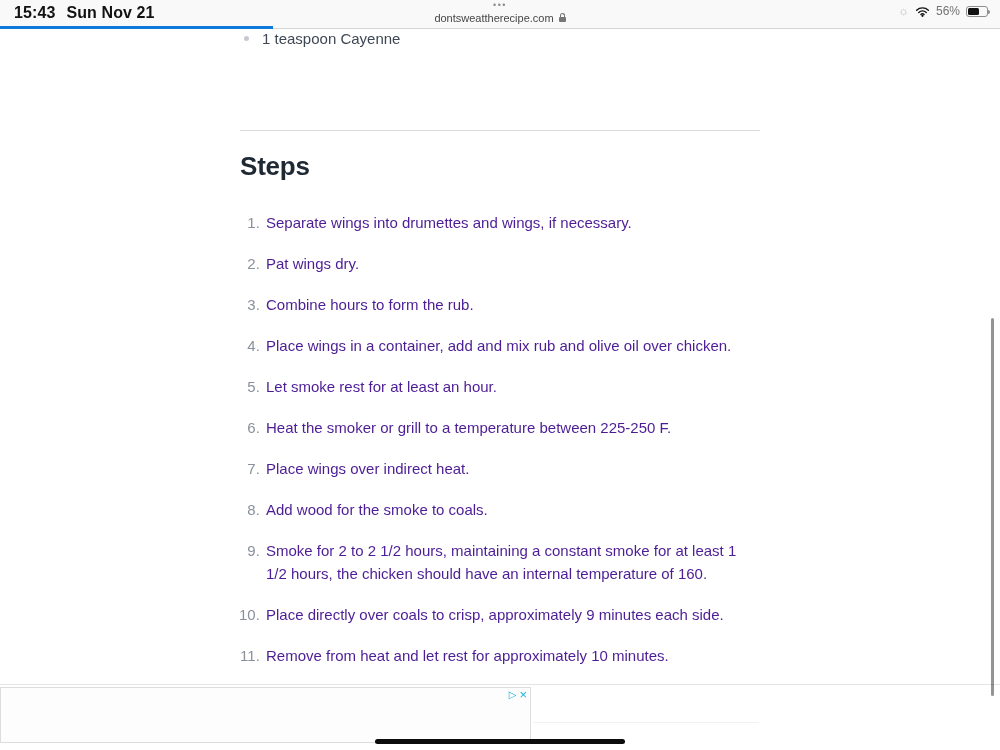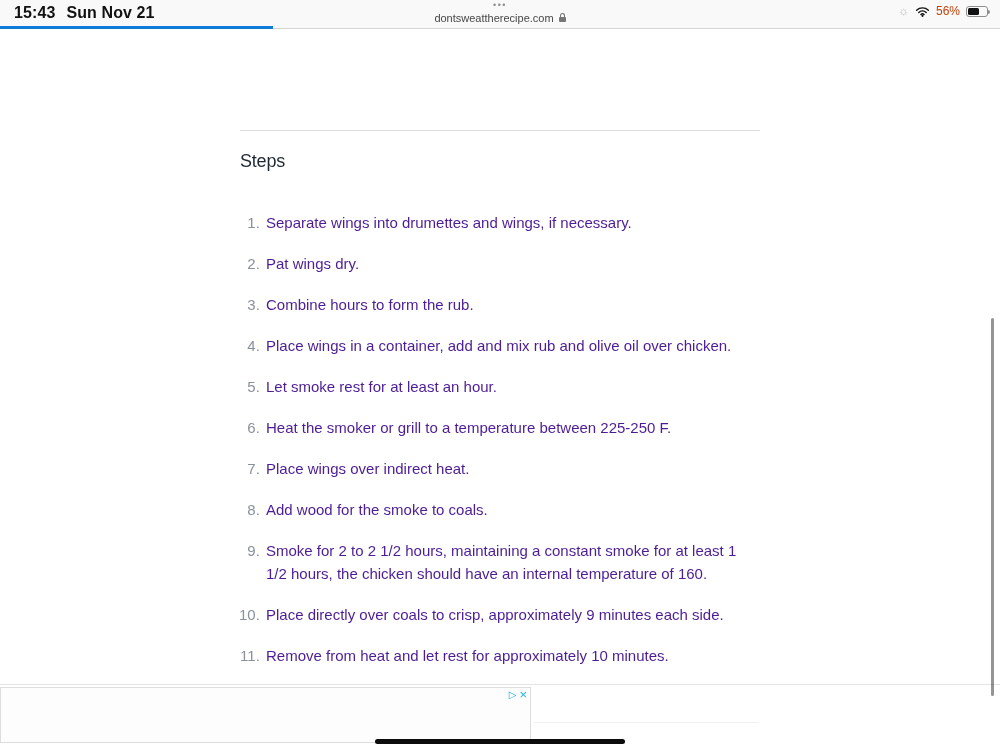--- a/index.html
+++ b/index.html
@@ -37,21 +37,21 @@
   .lock { position: relative; width: 7px; height: 5px; background: #767676; border-radius: 1px; margin-top: 2px; }
   .lock::before {
     content: ""; position: absolute; top: -4px; left: 1px; width: 3px; height: 4px;
     border: 1px solid #767676; border-bottom: none; border-radius: 3px 3px 0 0;
   }
   .tb-right {
     position: absolute; right: 12px; top: 4px; height: 14px;
     display: flex; align-items: center; gap: 6px;
   }
   .spinner-icon { font-size: 12px; line-height: 12px; color: #c3c3c3; }
-  .battery-pct { font-size: 12px; font-weight: 500; color: #c2410c; }
+  .battery-pct { font-size: 12px; font-weight: 500; color: #737373; }
   .battery { position: relative; width: 22px; height: 11px; border: 1px solid #8f8f8f; border-radius: 3px; }
   .battery-fill { position: absolute; left: 1px; top: 1px; bottom: 1px; width: 11px; background: #121212; border-radius: 1.5px; }
   .battery-tip { position: absolute; right: -3px; top: 3px; width: 2px; height: 4px; background: #8f8f8f; border-radius: 0 2px 2px 0; }
 
   .progress-bar {
     position: absolute; left: 0; bottom: -1px; height: 3px; width: 273px;
     background: #0d7bd7; z-index: 5;
   }
 
   
@@ -64,21 +64,21 @@
   }
   ul.ingredients li::before {
     content: ""; position: absolute; left: 4px; top: 5px; width: 5px; height: 5px;
     border-radius: 50%; background: #c6cacf;
   }
 
   .section-divider { position: absolute; left: 0; top: 101px; width: 520px; height: 1px; background: #dcdcdc; border: 0; }
 
   .steps-heading {
     position: absolute; left: 0; top: 122px;
-    font-size: 18px; font-weight: 400; color: #1e2933; letter-spacing: -0.2px;
+    font-size: 26px; font-weight: 700; color: #1e2933; letter-spacing: -0.2px;
   }
 
   ol.steps { position: absolute; left: 0; top: 182px; width: 520px; padding-left: 24px; }
   ol.steps li {
     font-size: 15px; line-height: 23px; color: #4c1d95; margin-bottom: 18px;
     padding-left: 2px;
   }
   ol.steps li::marker { color: #8a919c; font-size: 15px; }
 
   
@@ -135,20 +135,21 @@
         <span class="battery-fill"></span>
         <span class="battery-tip"></span>
       </span>
     </div>
 
     <div class="progress-bar"></div>
   </div>
 
   <div class="content">
     <ul class="ingredients">
+      <li>1 teaspoon Cayenne</li>
     </ul>
 
     <hr class="section-divider">
 
     <h2 class="steps-heading">Steps</h2>
 
     <ol class="steps">
       <li>Separate wings into drumettes and wings, if necessary.</li>
       <li>Pat wings dry.</li>
       <li>Combine hours to form the rub.</li>

